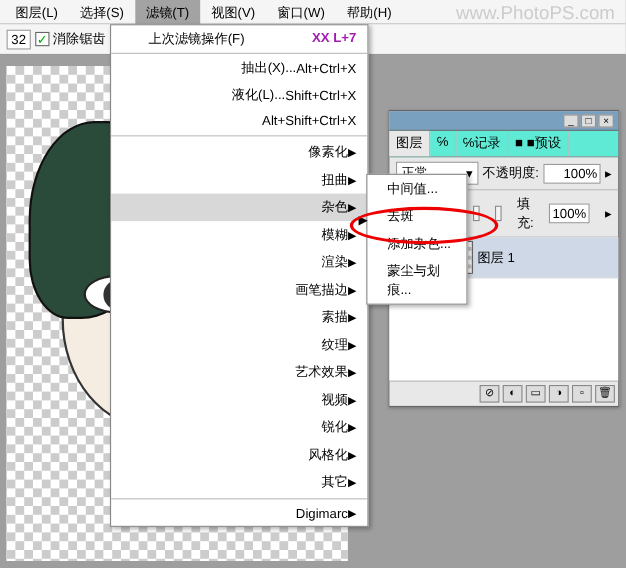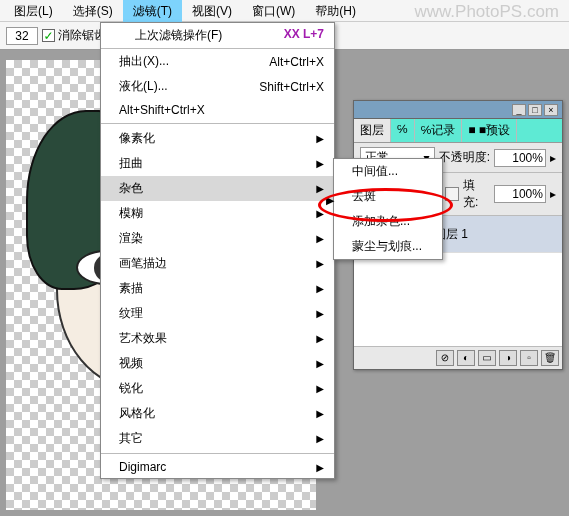--- a/index.html
+++ b/index.html
@@ -1,54 +1,54 @@
 <!DOCTYPE html>
 <html><head>
 <meta charset="utf-8">
 <style>
 *{margin:0;padding:0;box-sizing:border-box;font-family:"SimSun","Microsoft YaHei",sans-serif;font-size:12px}
 body{background:#9e9e9e;width:569px;height:516px;overflow:hidden;position:relative}
 .menubar{background:#f5f5f5;height:22px;display:flex;align-items:flex-start;padding:0 4px;border-bottom:1px solid #ccc}
 .menubar-item{padding:3px 10px;cursor:default}
-.menubar-item.active{background:#7dd3fc}
+.menubar-item.active{background:#a3a3a3}
 .toolbar{background:#f5f5f5;height:28px;display:flex;align-items:center;padding:0 6px;gap:4px;border-bottom:1px solid #999}
-.num-input{width:32px;height:18px;border:1px solid #999;background:#fff;text-align:center}
+.num-input{width:22px;height:18px;border:1px solid #999;background:#fff;text-align:center}
 .check{display:flex;align-items:center;gap:3px}
 .checkbox{width:13px;height:13px;border:1px solid #666;background:#fff;display:inline-flex;align-items:center;justify-content:center;color:#0a0}
 .canvas{position:absolute;left:6px;top:60px;width:310px;height:450px;background:#fff}
 .checker{position:absolute;inset:0;background-image:repeating-conic-gradient(#ccc 0 25%,#fff 0 50%);background-size:16px 16px}
 .artwork{position:absolute;top:90px;left:40px;width:220px;height:320px}
 .face{position:absolute;top:0;left:10px;width:200px;height:240px;background:#f5ede2;border:2px solid #333;border-radius:60% 60% 50% 50%}
 .hair{position:absolute;top:-40px;left:-20px;width:120px;height:180px;background:#2a4a3a;border-radius:50% 40% 60% 30%;border:2px solid #111}
 .eye{position:absolute;width:60px;height:35px;background:#fff;border:2px solid #222;border-radius:50%;top:100px}
 .eye.l{left:30px}.eye.r{right:30px}
 .pupil{position:absolute;width:28px;height:28px;background:#333;border-radius:50%;top:2px;left:16px}
 .nose{position:absolute;top:155px;left:95px;width:12px;height:20px;border-right:2px solid #444;border-bottom:2px solid #444}
 .mouth{position:absolute;top:195px;left:70px;width:70px;height:16px;border-bottom:3px solid #333;border-radius:0 0 40px 40px}
 .dropdown{position:absolute;left:100px;top:22px;width:235px;background:#fff;border:1px solid #888;box-shadow:2px 2px 4px rgba(0,0,0,.3);z-index:10}
-.dd-item{padding:4px 10px 4px 18px;display:flex;justify-content:space-between;align-items:center;white-space:nowrap}
+.dd-item{padding:4px 10px 4px 18px;display:flex;justify-content:flex-end;align-items:center;white-space:nowrap}
 .dd-item.hover{background:#d8d8d8}
 .dd-sep{border-top:1px solid #bbb;margin:2px 0}
 .dd-top{display:flex;justify-content:space-between;padding:4px 10px 4px 34px;border-bottom:1px solid #bbb}
 .dd-red{color:#a21caf;font-weight:bold}
 .sm-arrow{font-size:10px}
-.submenu{position:absolute;left:333px;top:158px;width:110px;background:#fff;border:1px solid #888;box-shadow:2px 2px 4px rgba(0,0,0,.3);z-index:11}
+.submenu{position:absolute;left:333px;top:158px;width:92px;background:#fff;border:1px solid #888;box-shadow:2px 2px 4px rgba(0,0,0,.3);z-index:11}
 .sub-item{padding:4px 10px 4px 18px;position:relative}
 .circle-marker{position:absolute;left:318px;top:188px;width:135px;height:34px;border:3px solid #e00;border-radius:50%;z-index:12;pointer-events:none}
 .submenu-arrowmark{position:absolute;left:326px;top:194px;color:#000;z-index:12;font-size:11px}
 .panel{position:absolute;right:6px;top:100px;width:210px;background:#e8e8e8;border:1px solid #666;box-shadow:1px 1px 3px rgba(0,0,0,.3)}
 .panel-title{background:#7aa0c0;height:18px;border-bottom:1px solid #666;display:flex;justify-content:flex-end;align-items:center;padding:0 4px}
 .winbtn{width:14px;height:12px;background:#ddd;border:1px solid #888;margin-left:2px;font-size:9px;text-align:center;line-height:10px}
 .tabs{display:flex;background:#5eead4;border-bottom:1px solid #999;font-size:11px}
 .tab{padding:3px 6px;border-right:1px solid #bbb}
 .tab.active{background:#e8e8e8}
 .panel-row{display:flex;align-items:center;padding:4px 6px;gap:4px;font-size:11px}
 .sel{border:1px solid #999;background:#fff;padding:1px 4px;flex:1;display:flex;justify-content:space-between;align-items:center}
 .pct-input{width:52px;border:1px solid #999;background:#fff;text-align:right;padding:1px 2px}
-.lockrow{padding:4px 6px;display:flex;align-items:center;gap:4px;border-top:1px solid #bbb;border-bottom:1px solid #bbb;font-size:11px}
+.lockrow{padding:4px 6px;display:flex;align-items:center;gap:14px;border-top:1px solid #bbb;border-bottom:1px solid #bbb;font-size:11px}
 .lockicon{width:14px;height:14px;border:1px solid #888;background:#f4f4f4}
 .layer-area{background:#fff;min-height:130px}
 .layer-row{display:flex;align-items:center;padding:2px;border-bottom:1px solid #ddd;background:#cfd8e6}
 .eye-col{width:20px;height:32px;border-right:1px solid #ccc;display:flex;align-items:center;justify-content:center}
 .thumb{width:30px;height:30px;border:1px solid #666;margin:0 4px;background:#fff;background-image:repeating-conic-gradient(#ccc 0 25%,#fff 0 50%);background-size:8px 8px}
 .thumb-inner{width:100%;height:100%;display:flex;align-items:center;justify-content:center;font-size:18px}
 .panel-foot{display:flex;justify-content:flex-end;padding:3px;gap:3px;border-top:1px solid #bbb}
 .foot-btn{width:18px;height:16px;border:1px solid #888;background:#ddd;font-size:10px;text-align:center;line-height:14px}
 .watermark{position:absolute;right:10px;top:2px;color:#ccc;font-size:17px;z-index:30}
 </style>

